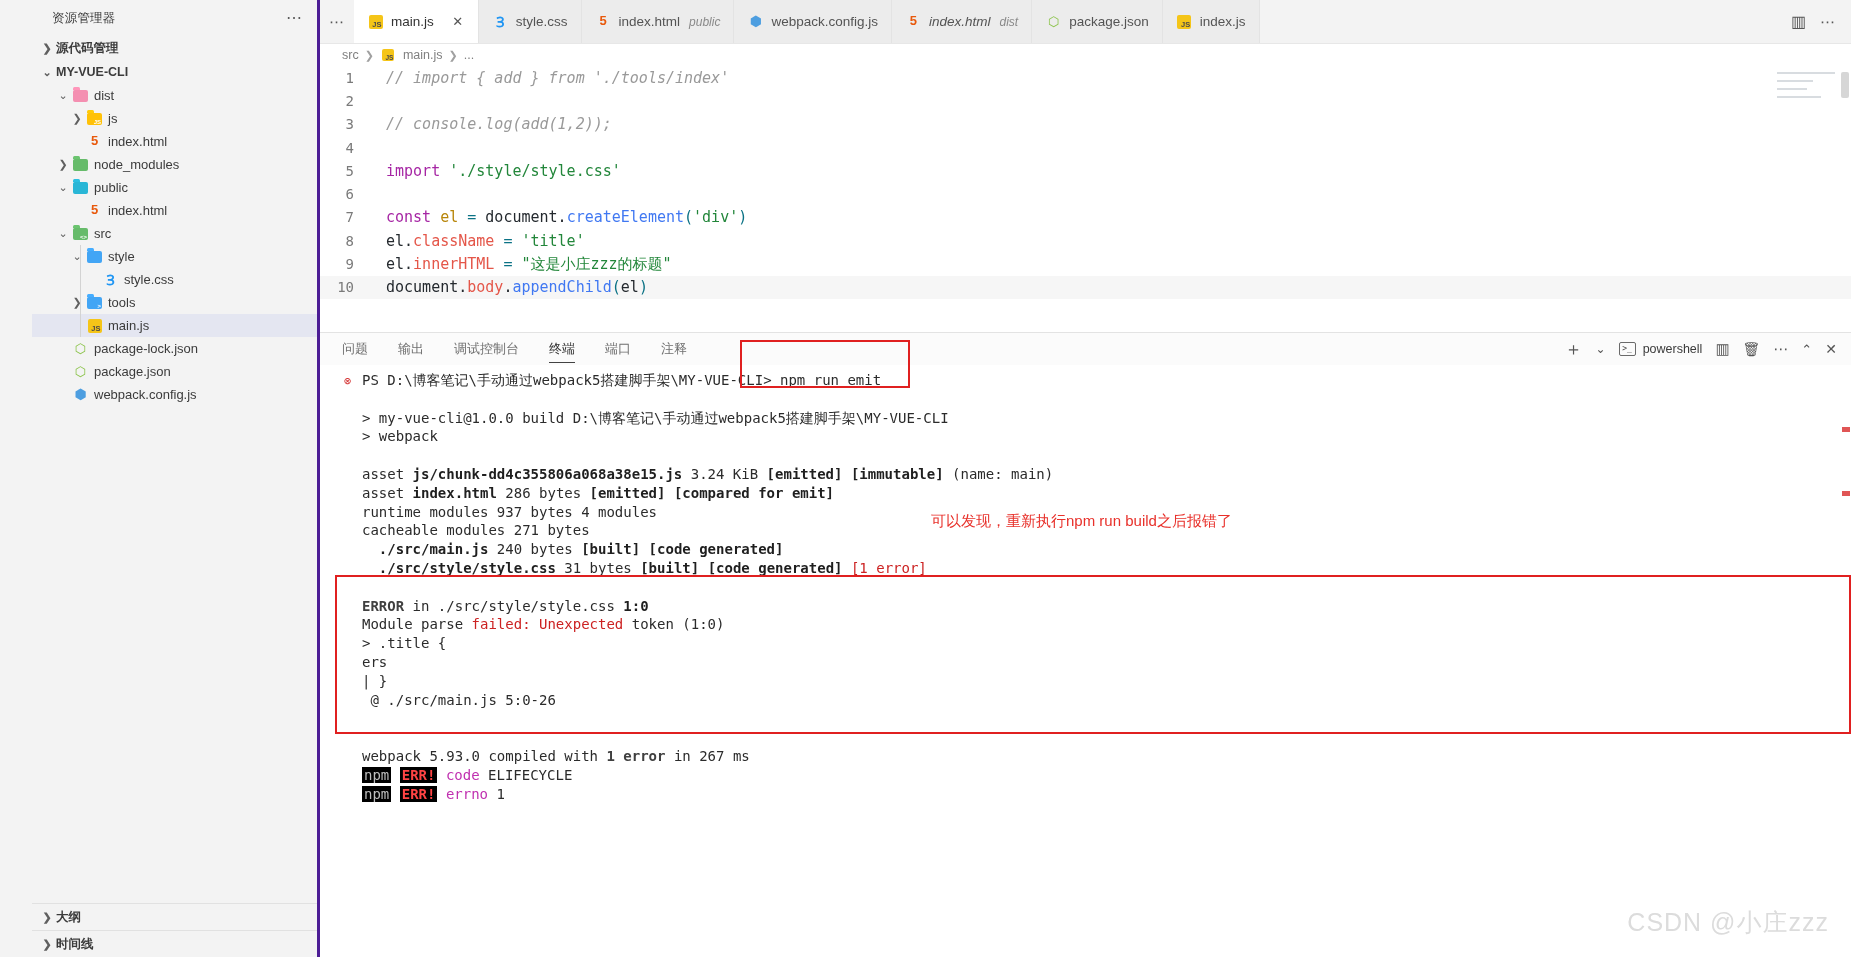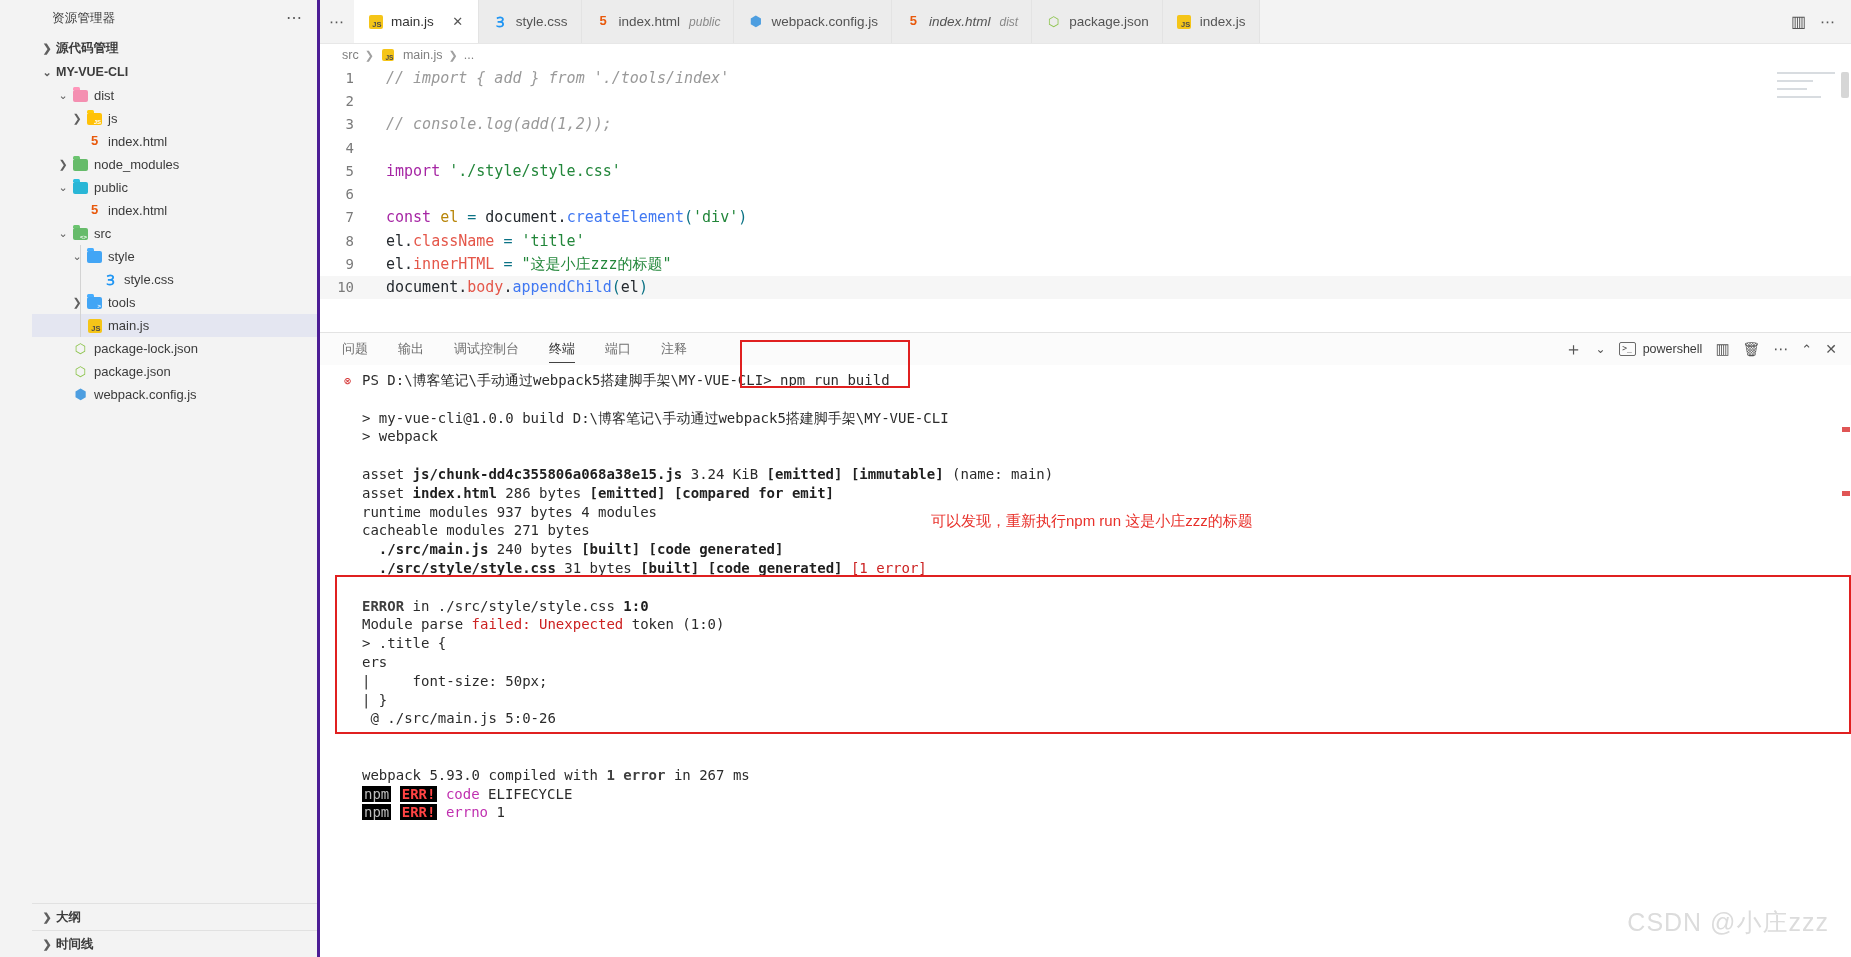--- a/index.html
+++ b/index.html
@@ -569,52 +569,51 @@
             <span style="font-size:15px;">▥</span>
             <span style="font-size:14px;">🗑</span>
             <span>⋯</span>
             <span style="font-size:13px;">⌃</span>
             <span style="font-size:14px;">✕</span>
           </div>
         </div>
 
         <div class="terminal">
           <div class="err-marker" style="top:9px;">⊗</div>
-          <div class="tline"><span>PS D:\博客笔记\手动通过webpack5搭建脚手架\MY-VUE-CLI&gt; </span><span>npm run build</span></div>
+          <div class="tline"><span>PS D:\博客笔记\手动通过webpack5搭建脚手架\MY-VUE-CLI&gt; </span><span>npm run emit</span></div>
           <div class="tline blank"></div>
           <div id="term-lines">
               <div class="tline"><span class="">&gt; my-vue-cli@1.0.0 build D:\博客笔记\手动通过webpack5搭建脚手架\MY-VUE-CLI</span></div>
               <div class="tline"><span class="">&gt; webpack</span></div>
               <div class="tline">&nbsp;</div>
               <div class="tline"><span class="">asset </span><span class="g b">js/chunk-dd4c355806a068a38e15.js</span><span class=""> 3.24 KiB </span><span class="g b">[emitted]</span><span class=""> </span><span class="g b">[immutable]</span><span class=""> (name: main)</span></div>
               <div class="tline"><span class="">asset </span><span class="g b">index.html</span><span class=""> 286 bytes </span><span class="g b">[emitted]</span><span class=""> </span><span class="g b">[compared for emit]</span></div>
               <div class="tline"><span class="">runtime modules 937 bytes 4 modules</span></div>
               <div class="tline"><span class="">cacheable modules 271 bytes</span></div>
               <div class="tline"><span class="b">  ./src/main.js</span><span class=""> 240 bytes </span><span class="g b">[built]</span><span class=""> </span><span class="g b">[code generated]</span></div>
               <div class="tline"><span class="b">  ./src/style/style.css</span><span class=""> 31 bytes </span><span class="g b">[built]</span><span class=""> </span><span class="g b">[code generated]</span><span class=""> </span><span class="r">[1 error]</span></div>
               <div class="tline">&nbsp;</div>
               <div class="tline"><span class="rb">ERROR</span><span class=""> in ./src/style/style.css </span><span class="g b">1:0</span></div>
               <div class="tline"><span class="">Module parse </span><span class="r">failed: Unexpected</span><span class=""> token (1:0)</span></div>
               <div class="tline"><span class="">&gt; .title {</span></div>
               <div class="tline"><span class="">ers</span></div>
-              <div class="tline"><span class="">|     font-size: 50px;</span></div>
               <div class="tline"><span class="">| }</span></div>
               <div class="tline"><span class=""> @ ./src/main.js 5:0-26</span></div>
               <div class="tline">&nbsp;</div>
               <div class="tline">&nbsp;</div>
               <div class="tline"><span class="">webpack 5.93.0 compiled with </span><span class="rb">1 error</span><span class=""> in 267 ms</span></div>
               <div class="tline"><span class="npm-badge">npm</span><span class=""> </span><span class="err-badge">ERR!</span><span class=""> </span><span class="m">code</span><span class=""> ELIFECYCLE</span></div>
               <div class="tline"><span class="npm-badge">npm</span><span class=""> </span><span class="err-badge">ERR!</span><span class=""> </span><span class="m">errno</span><span class=""> 1</span></div>
             </div>
           <div class="right-scroll">
             <div class="rs-tick" style="top:62px"></div>
             <div class="rs-tick" style="top:126px"></div>
           </div>
         </div>
       </div>
     </div>
   </div>
 
   <div class="ann-box" style="left:740px; top:340px; width:170px; height:48px;"></div>
-  <div class="ann-text" style="left:931px; top:512px;">可以发现，重新执行npm run 这是小庄zzz的标题</div>
+  <div class="ann-text" style="left:931px; top:512px;">可以发现，重新执行npm run build之后报错了</div>
   <div class="ann-box" style="left:335px; top:575px; width:1516px; height:159px;"></div>
   <div class="watermark">CSDN @小庄zzz</div>
 </div>
 
 </body></html>

